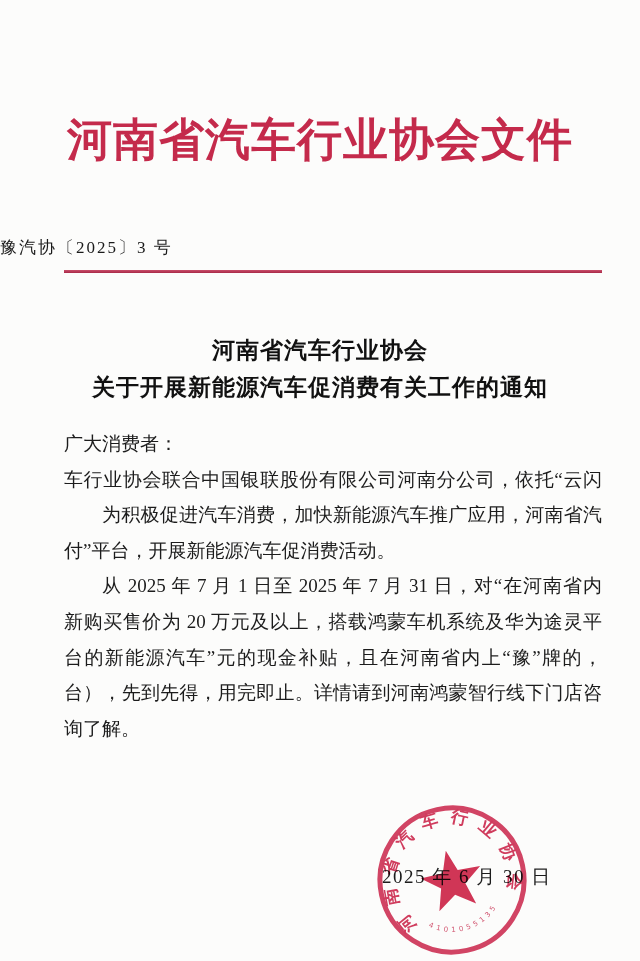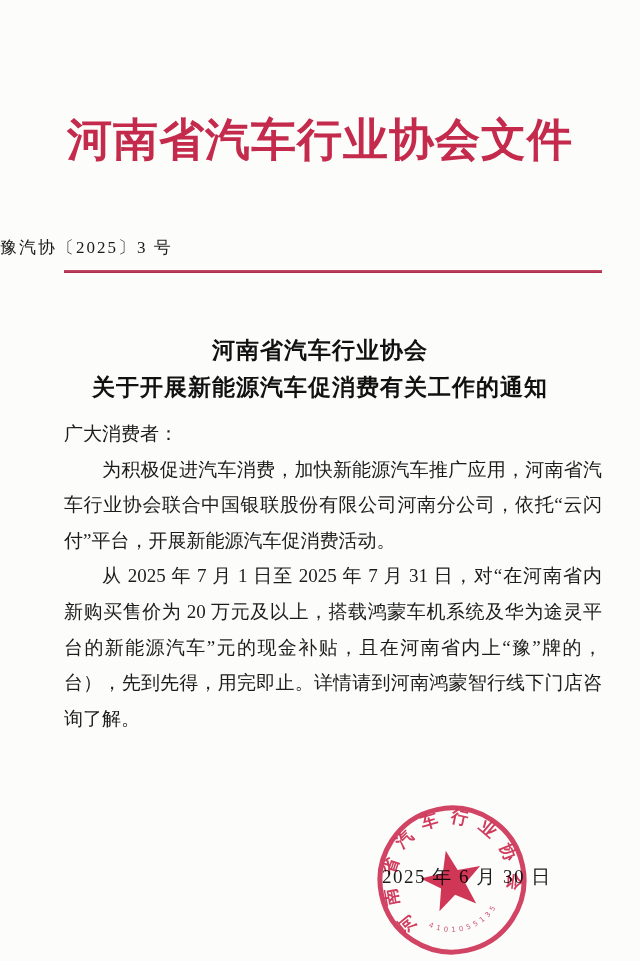--- a/index.html
+++ b/index.html
@@ -21,21 +21,21 @@
   .red-line{
     position:absolute;top:270px;left:64px;width:538px;height:3px;
     background:linear-gradient(#c94f6b,#a82847);border:none;
   }
   .notice-title{
     position:absolute;top:332px;left:0;width:100%;
     text-align:center;font-weight:bold;font-size:23px;line-height:37px;
     color:#111;letter-spacing:1px;
   }
   .body-text{
-    position:absolute;top:416px;left:64px;width:538px;
+    position:absolute;top:426px;left:64px;width:538px;
     font-size:19px;line-height:35.6px;color:#1c1c1c;
   }
   .line{height:35.6px;white-space:nowrap;}
   .just{white-space:normal;text-align:justify;text-align-last:justify;}
   .indent{text-indent:2em;}
   .seal{
     position:absolute;left:372px;top:800px;width:160px;height:160px;
     transform:rotate(-12deg);opacity:.92;mix-blend-mode:multiply;
   }
   .date{
@@ -54,22 +54,22 @@
 
   <div class="red-line"></div>
 
   <div class="notice-title">
     <div>河南省汽车行业协会</div>
     <div>关于开展新能源汽车促消费有关工作的通知</div>
   </div>
 
   <div class="body-text">
     <div class="line">广大消费者：</div>
+    <div class="line just">车行业协会联合中国银联股份有限公司河南分公司，依托“云闪</div>
     <div class="line just indent">为积极促进汽车消费，加快新能源汽车推广应用，河南省汽</div>
-    <div class="line just">车行业协会联合中国银联股份有限公司河南分公司，依托“云闪</div>
     <div class="line">付”平台，开展新能源汽车促消费活动。</div>
     <div class="line just indent">从 2025 年 7 月 1 日至 2025 年 7 月 31 日，对“在河南省内</div>
     <div class="line just">新购买售价为 20 万元及以上，搭载鸿蒙车机系统及华为途灵平</div>
     <div class="line just">台的新能源汽车”元的现金补贴，且在河南省内上“豫”牌的，</div>
     <div class="line just">台），先到先得，用完即止。详情请到河南鸿蒙智行线下门店咨</div>
     <div class="line">询了解。</div>
   </div>
 
   <div class="date">2025 年 6 月 30 日</div>
 

